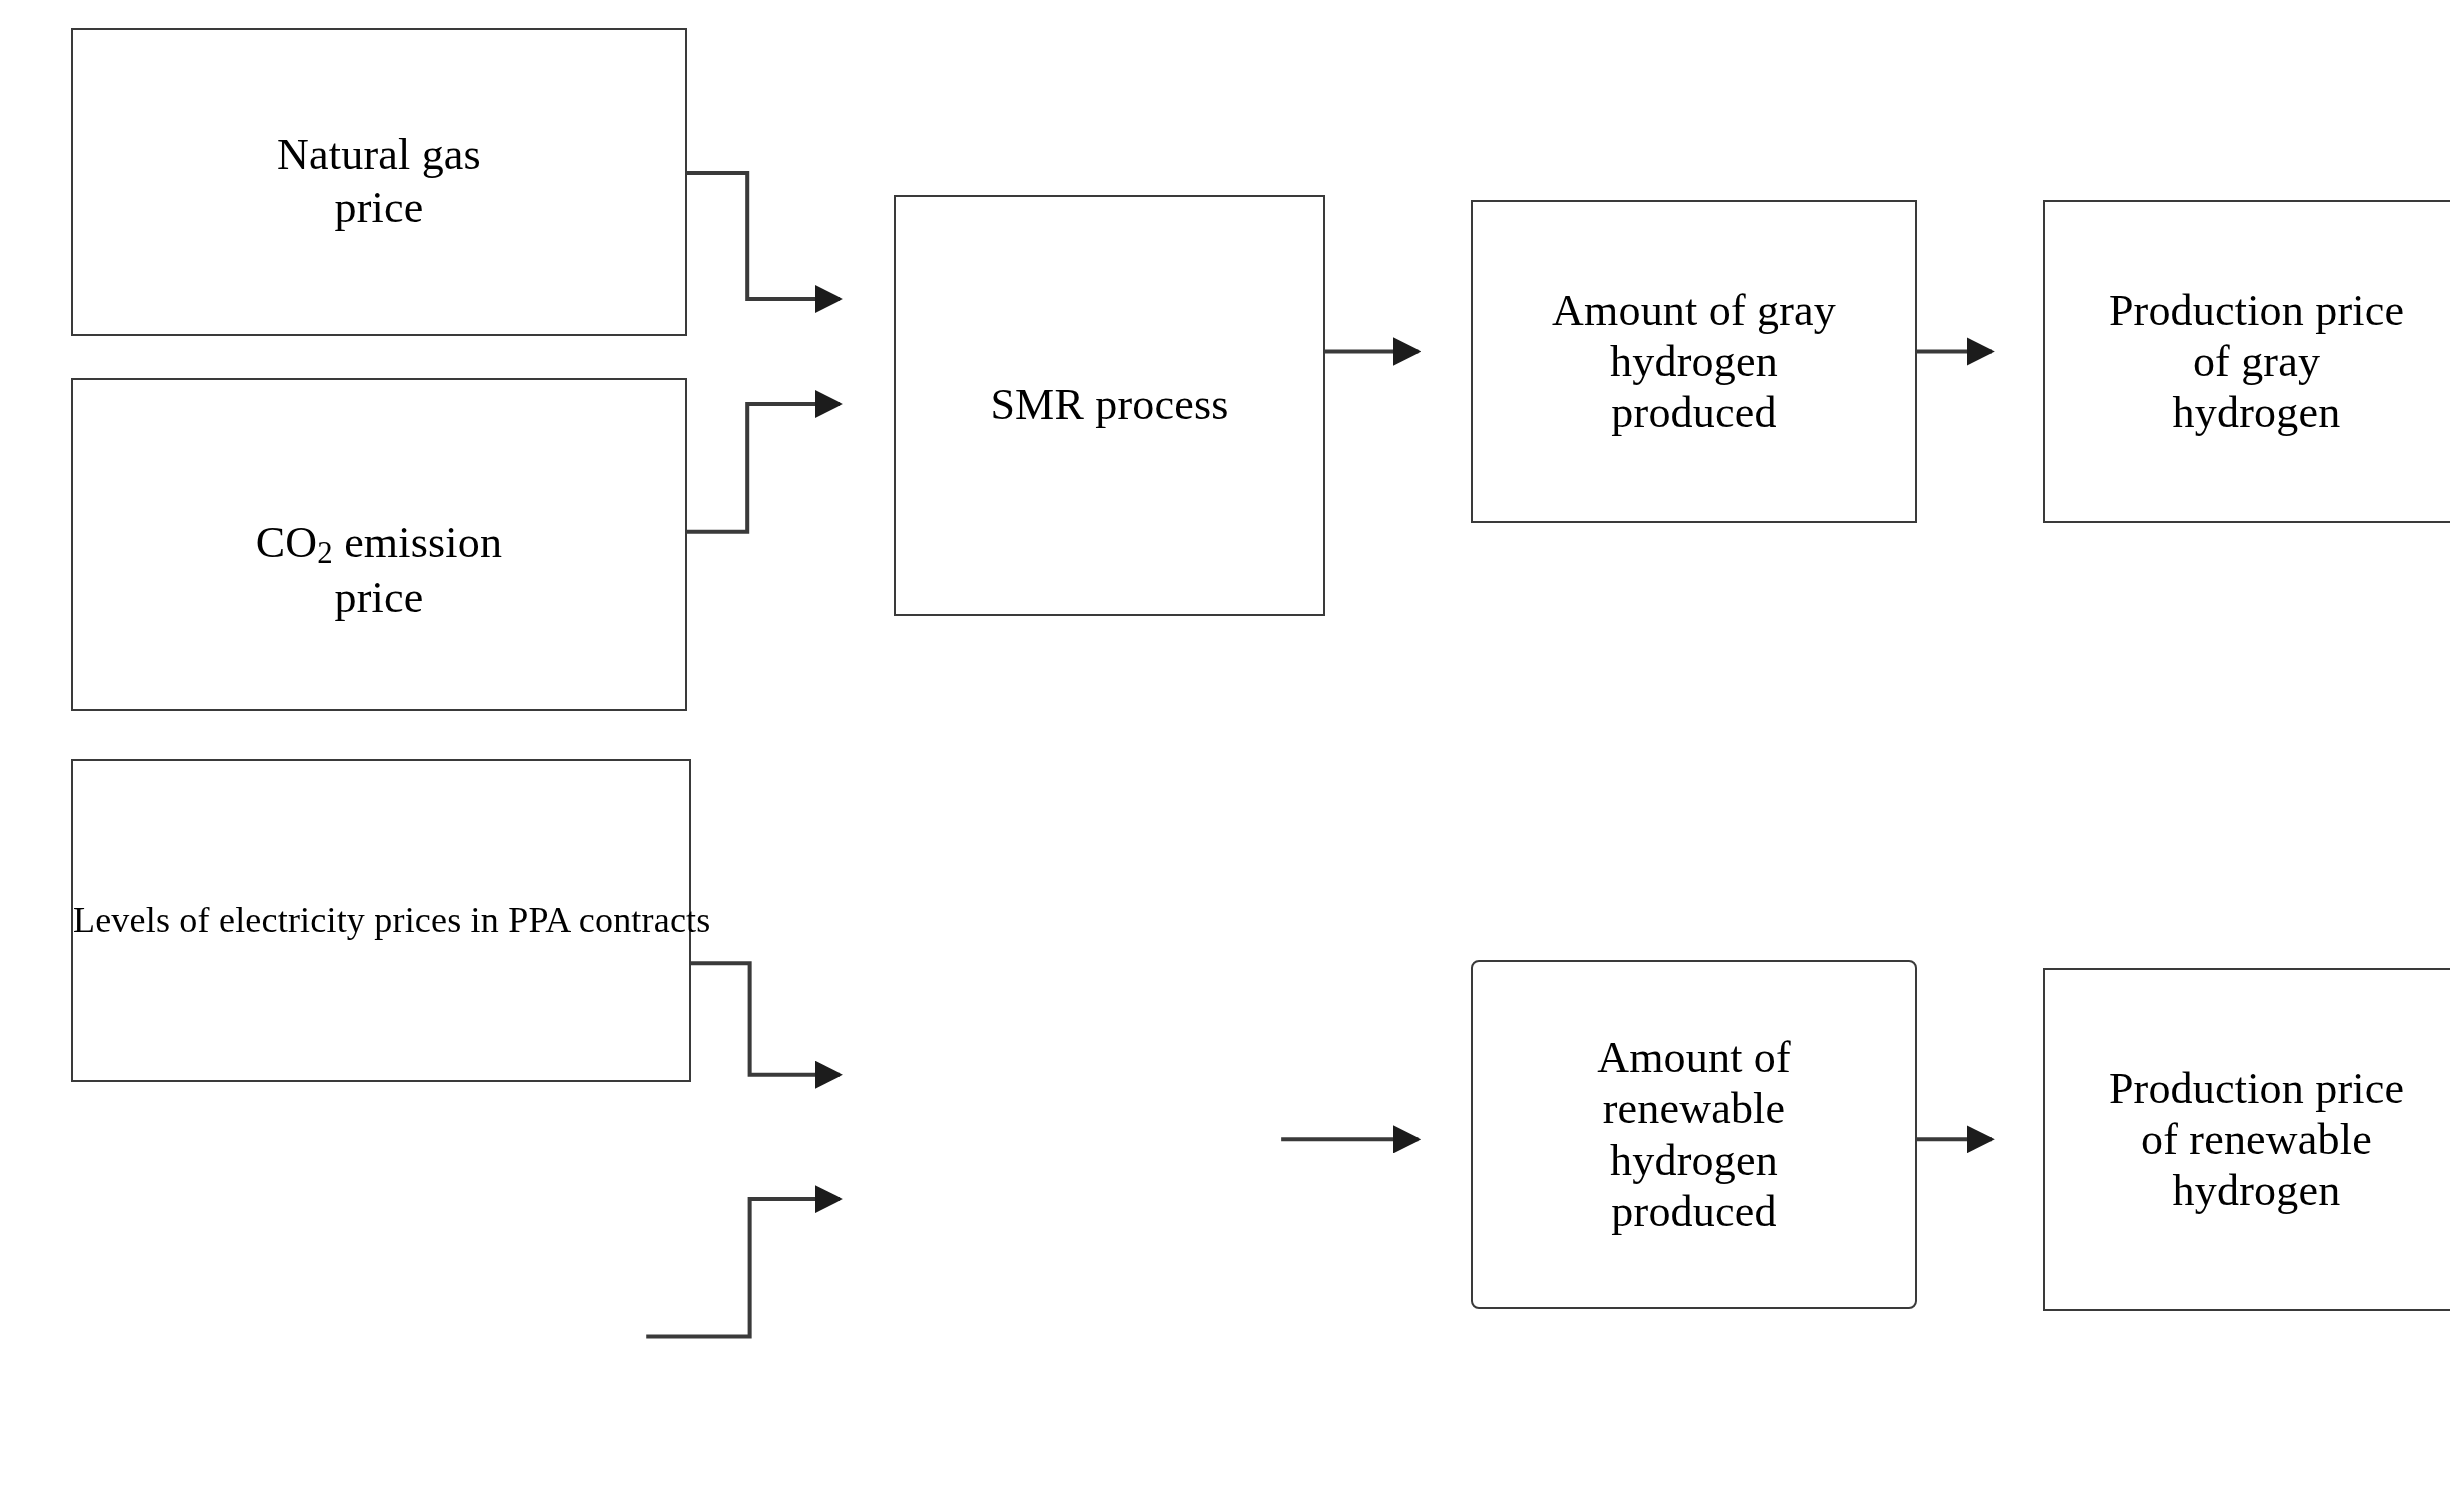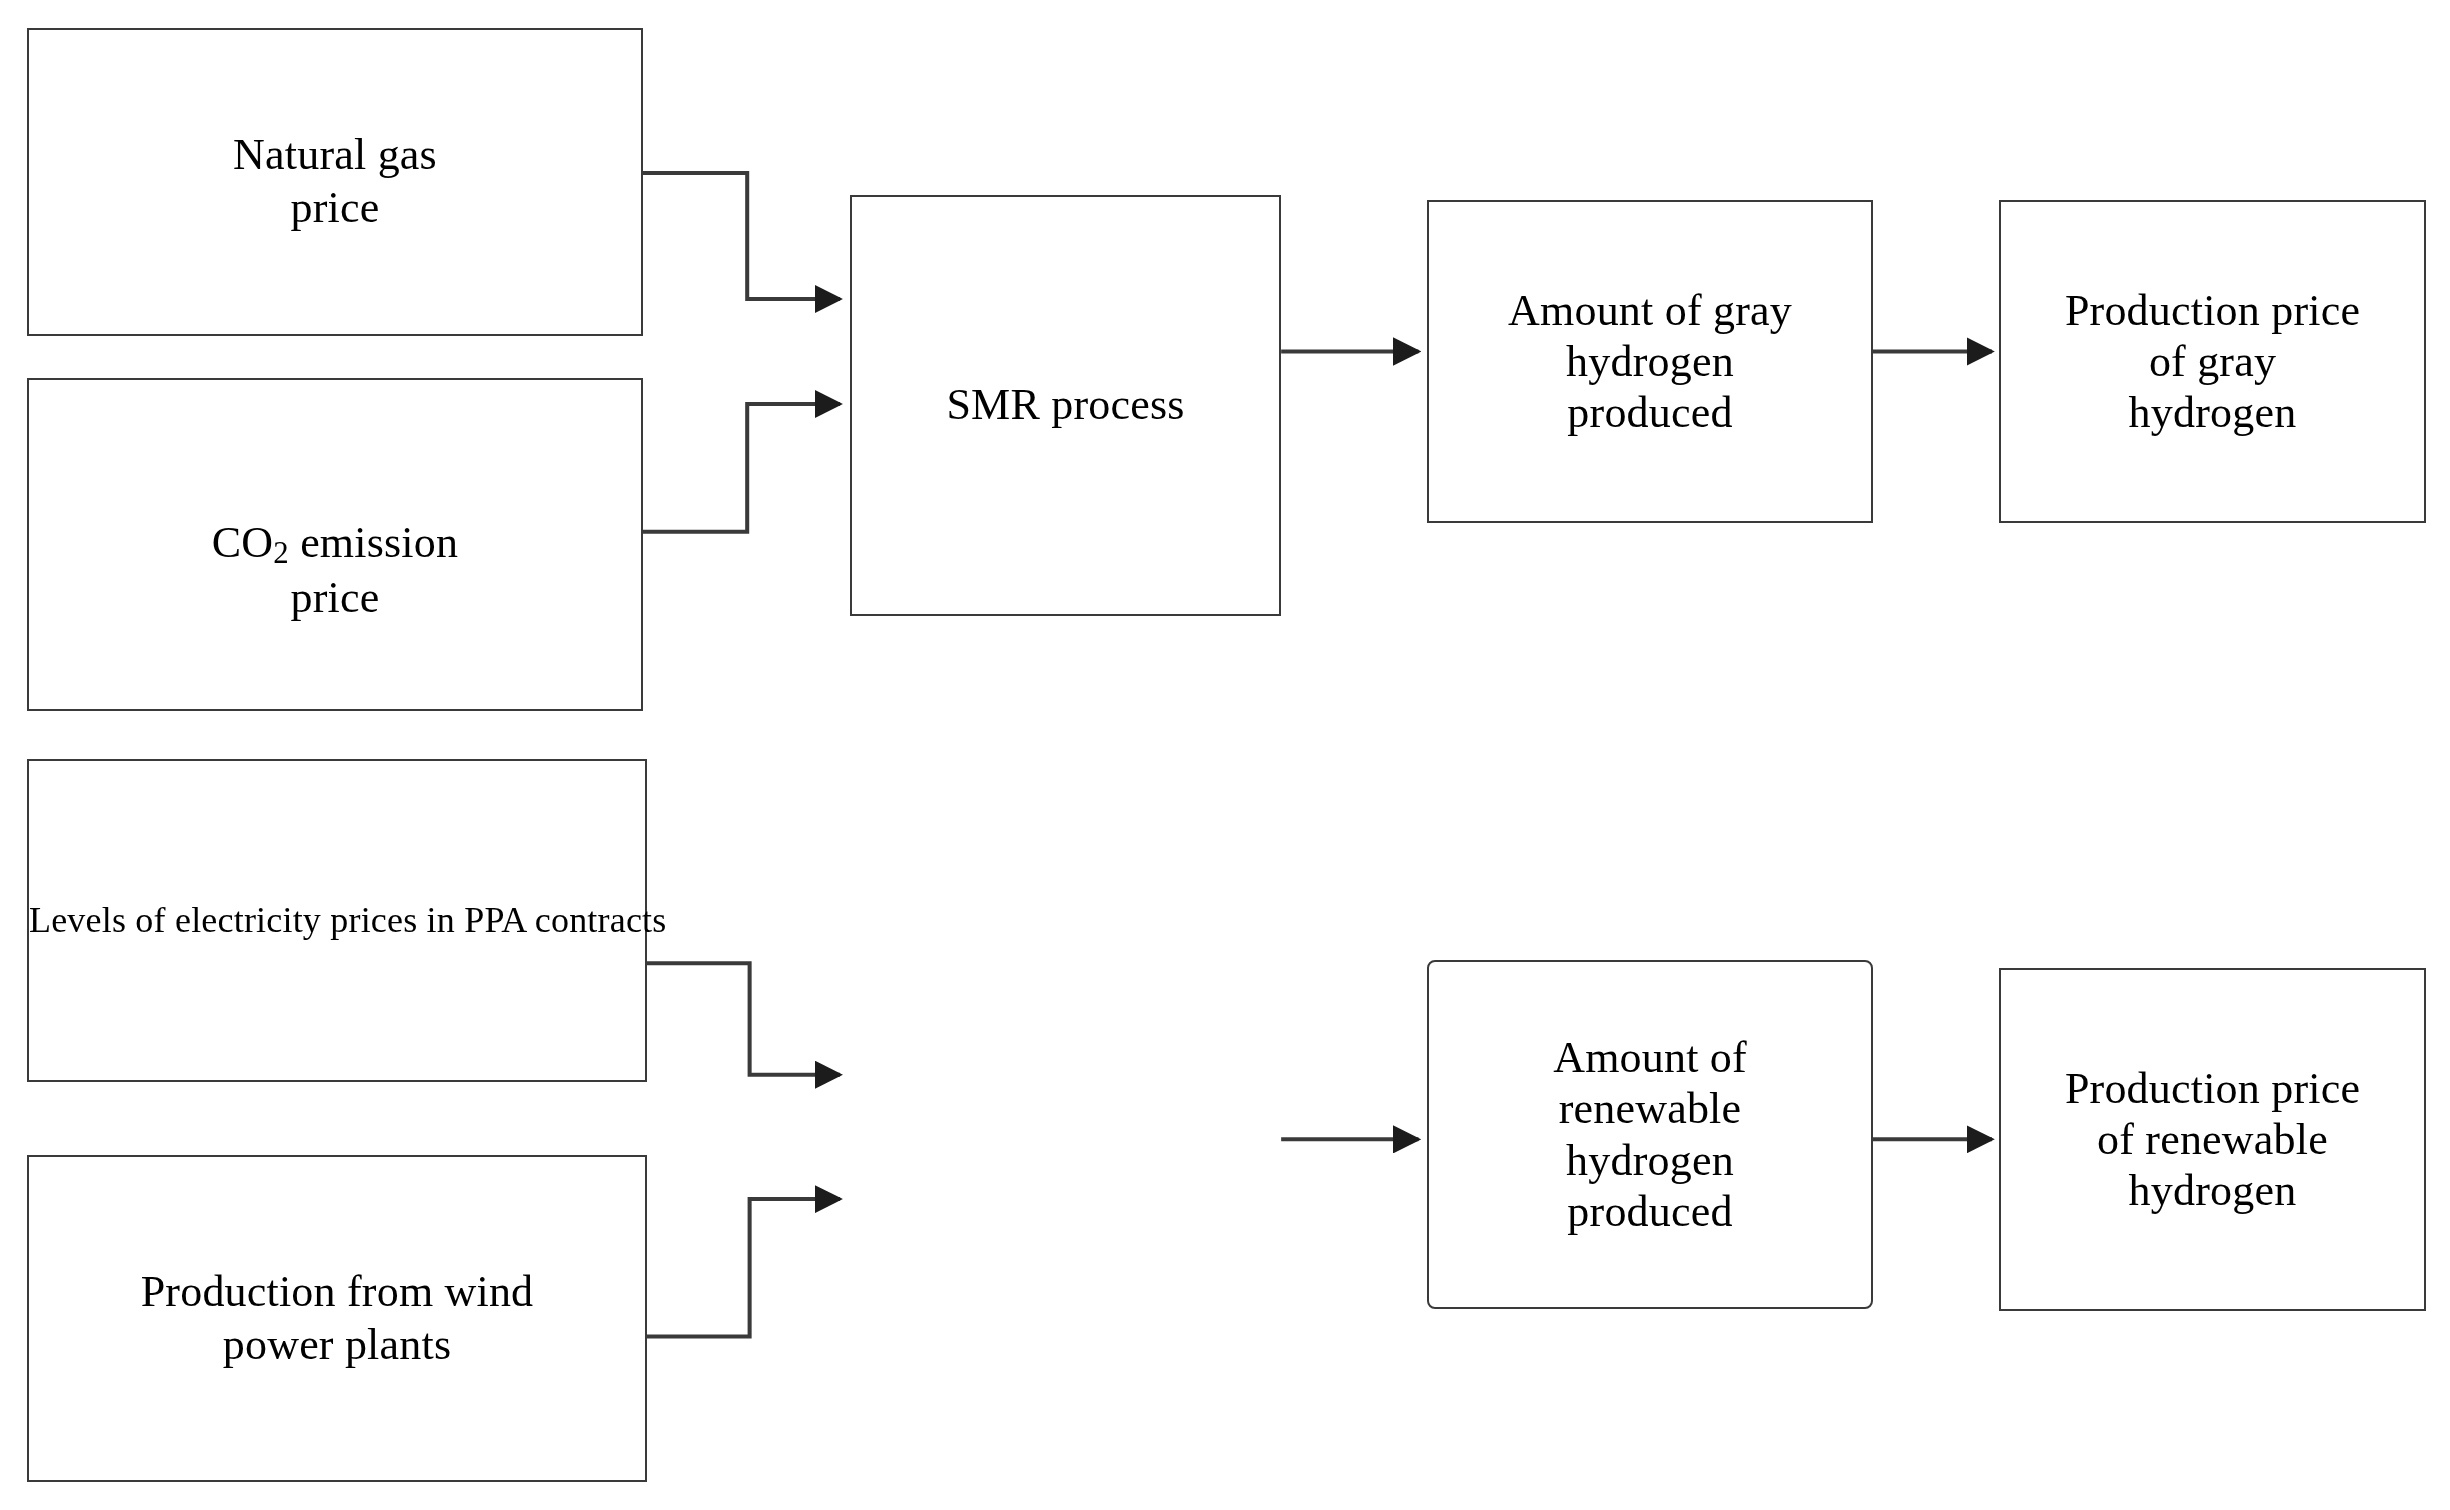--- a/index.html
+++ b/index.html
@@ -29,20 +29,21 @@
   }
   .node {
     position: absolute;
     box-sizing: border-box;
     border: 2.4px solid #3a3a3a;
     background: #ffffff;
     display: flex;
     align-items: center;
     justify-content: center;
     text-align: center;
+    margin-left: 44px;
   }
   .node-label {
     display: block;
     width: 100%;
     padding: 0 4.8px;
     box-sizing: border-box;
     font-size: 44px;
     line-height: 1.20;
     white-space: pre-line;
     letter-spacing: 0.2px;
@@ -115,24 +116,20 @@
     <span class="node-label tight">Production price
 of gray
 hydrogen</span>
   </div>
 
   <div class="node" style="left:27px; top:759px; width:620px; height:323px;">
     <span class="node-label wide">Levels of electricity
 prices in PPA contracts</span>
   </div>
 
-  <div class="node" style="left:27px; top:1155px; width:620px; height:327px;">
-    <span class="node-label">Production from wind
-power plants</span>
-  </div>
 
 
   <div class="node" style="left:1427px; top:960px; width:446px; height:349px;border-radius:8px;">
     <span class="node-label tight">Amount of
 renewable
 hydrogen
 produced</span>
   </div>
 
   <div class="node" style="left:1999px; top:968px; width:427px; height:343px;">

